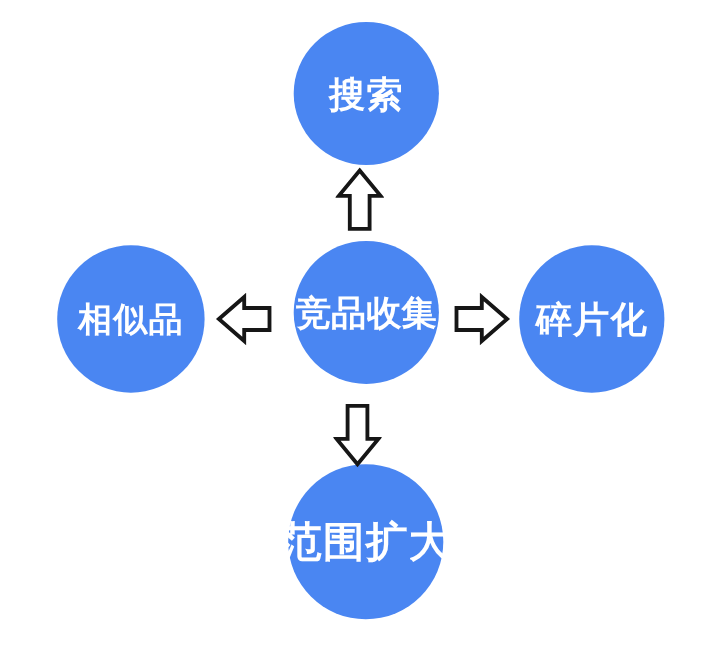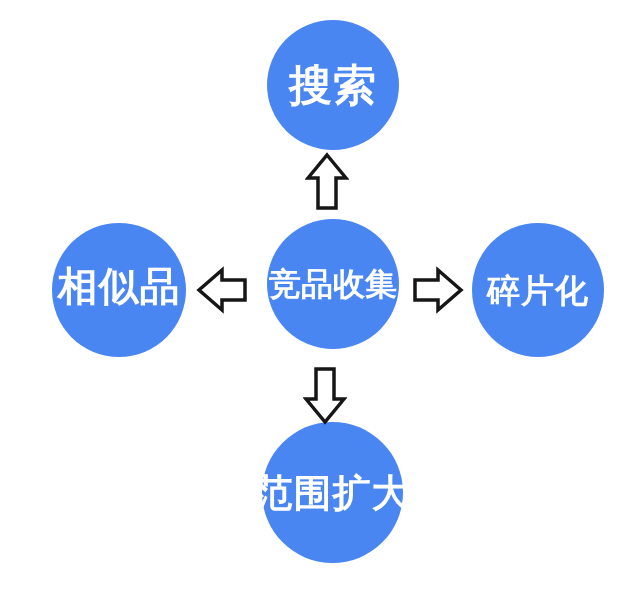--- a/index.html
+++ b/index.html
@@ -31,22 +31,22 @@
     line-height: 1;
     text-align: center;
   }
   
   .circle-top    { left: 267px; top:  20px; width: 132px; height: 130px; }
   .circle-left   { left:  52px; top: 223px; width: 134px; height: 134px; }
   .circle-center { left: 267px; top: 219px; width: 132px; height: 130px; }
   .circle-right  { left: 472px; top: 223px; width: 132px; height: 134px; }
   .circle-bottom { left: 262px; top: 422px; width: 141px; height: 141px; }
 
-  .circle-top    .node-label { font-size: 43px; }
-  .circle-left   .node-label { font-size: 40px; font-family: Liberation Mono, monospace; }
+  .circle-top    .node-label { font-size: 33px; }
+  .circle-left   .node-label { font-size: 31px; }
   .circle-center .node-label { font-size: 32px; letter-spacing: 0; }
   .circle-right  .node-label { font-size: 33px; }
   .circle-bottom .node-label { font-size: 38px; }
 
   .arrow {
     position: absolute;
     display: block;
   }
   .arrow polygon {
     fill: #ffffff;

